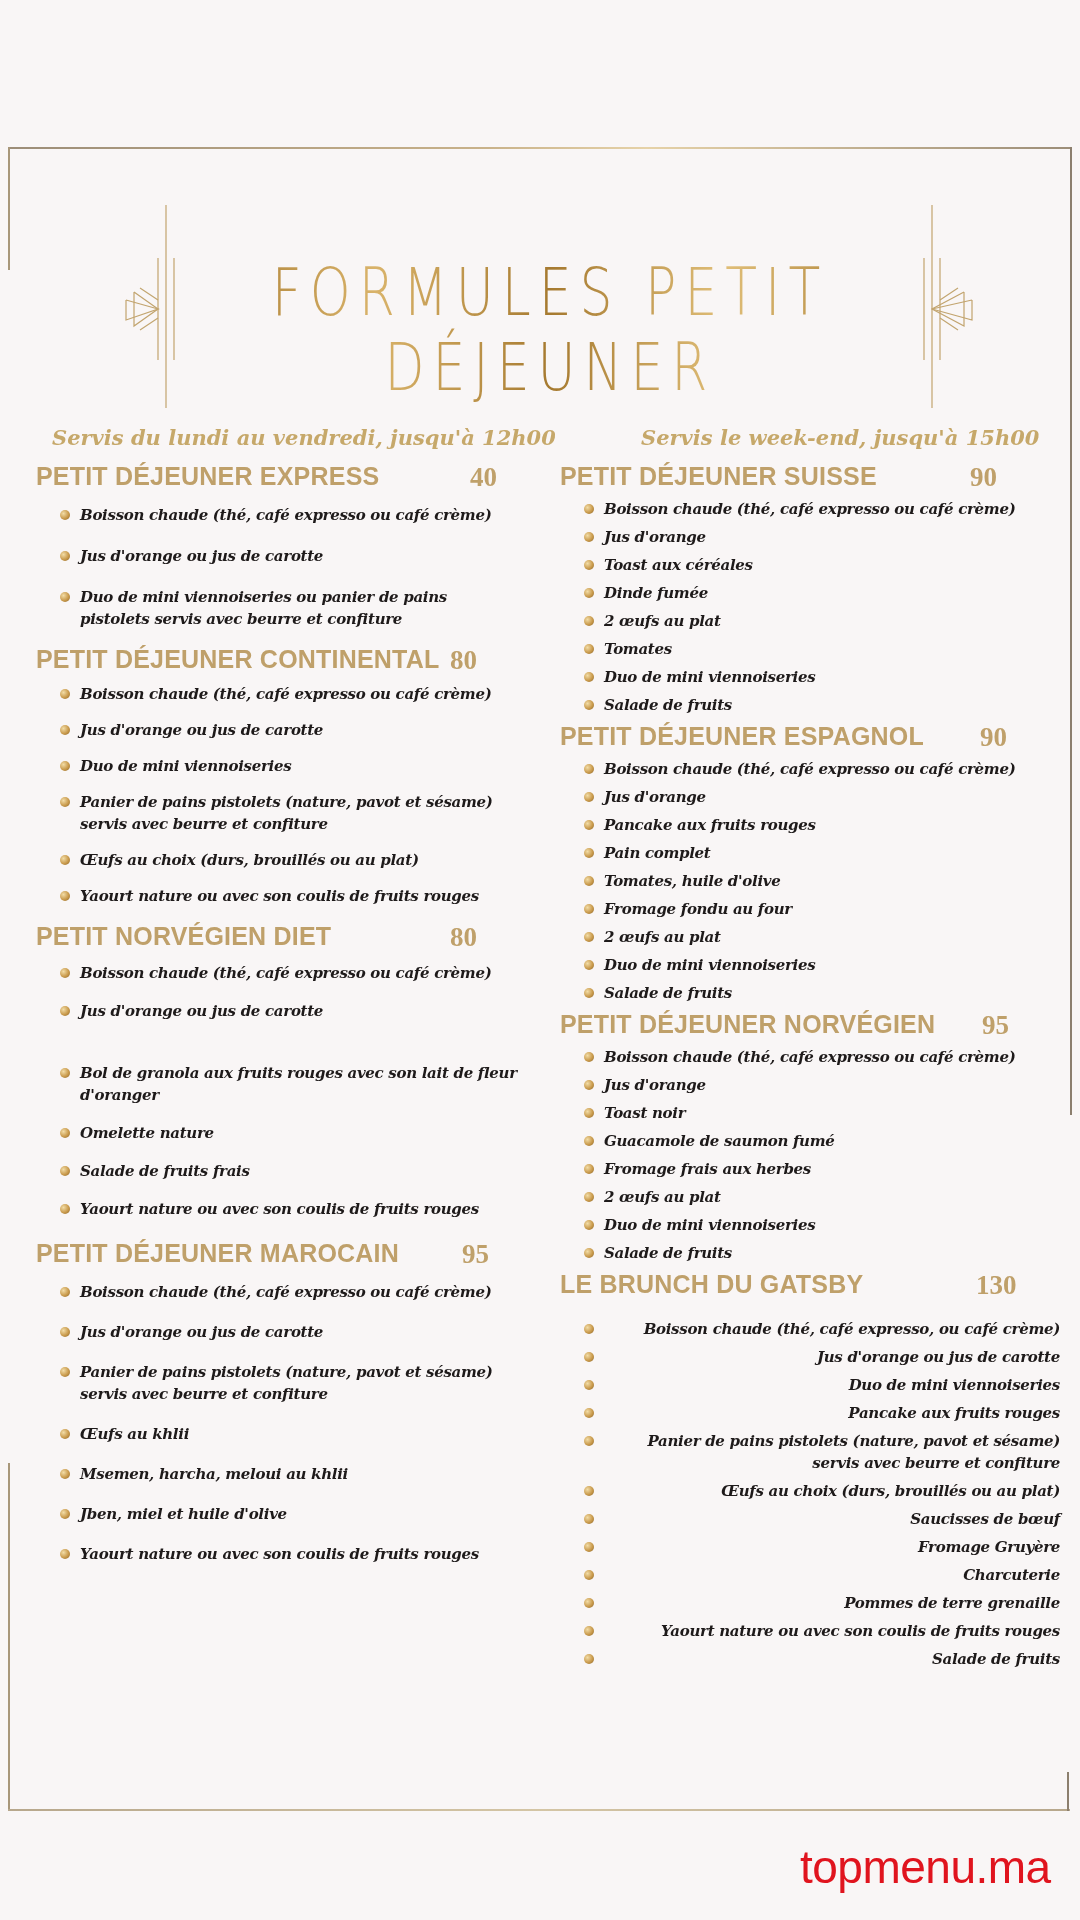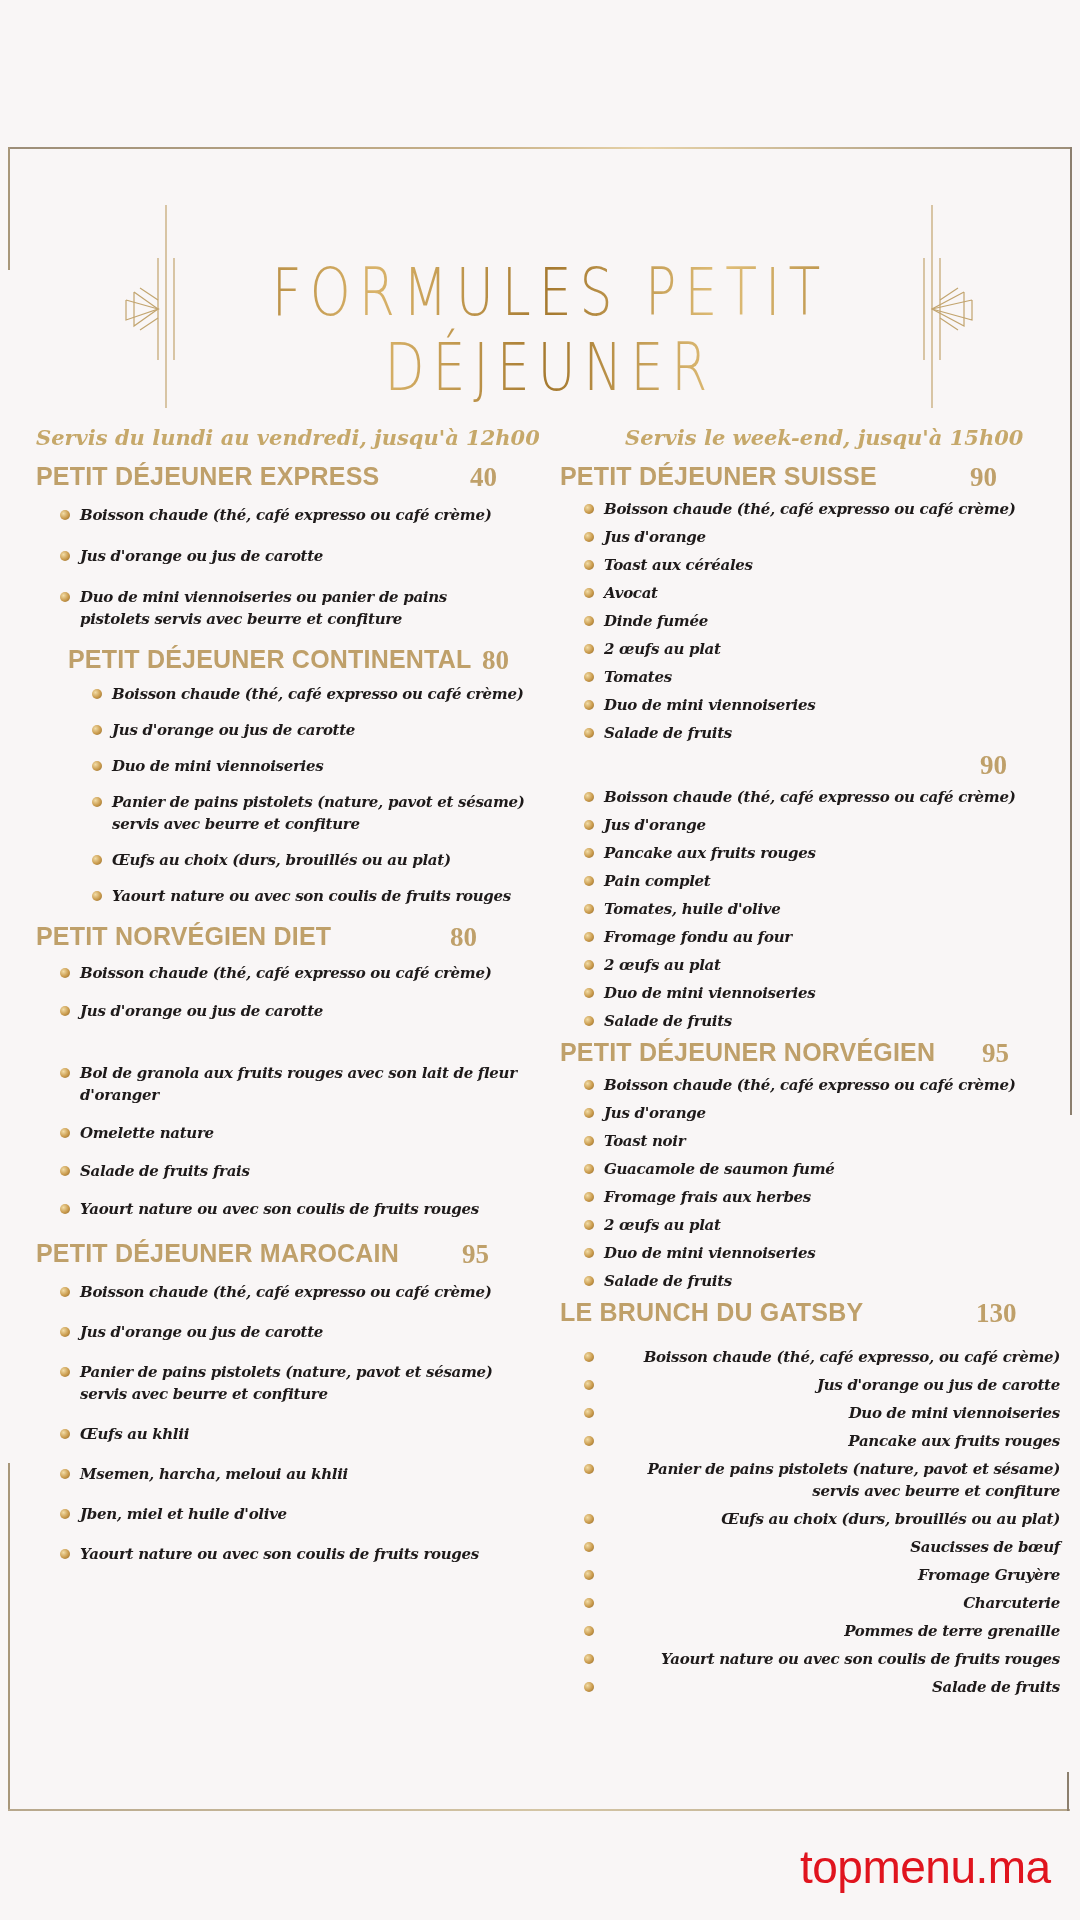--- a/index.html
+++ b/index.html
@@ -36,21 +36,21 @@
     -webkit-text-fill-color: transparent;
     transform: scaleY(1.25);
   }
 
   .col { position: absolute; top: 425px; }
   .col-left { left: 36px; width: 500px; }
   .col-right { left: 560px; width: 500px; }
 
   .serving {
     font-family: "DejaVu Serif", serif; font-style: italic; font-weight: bold;
-    font-size: 21px; color: #c6a86a; margin: 0 0 12px 0; white-space: nowrap;
+    font-size: 21px; color: #c6a86a; margin: 0 0 12px 16px; white-space: nowrap;
   }
   .col-right .serving { padding-left: 65px; }
 
   .section { position: relative; }
   .sec-head { display: flex; align-items: baseline; position: relative; height: 36px; }
   .sec-title {
     font-family: Liberation Sans, sans-serif; font-weight: bold;
     font-size: 25px; color: #bfa06a; white-space: nowrap; letter-spacing: 0.2px;
   }
   .sec-price {
@@ -120,21 +120,21 @@
       <span class="sec-title">PETIT DÉJEUNER EXPRESS</span>
       <span class="sec-price" style="left:434px;">40</span>
     </div>
     <ul class="items" style="margin-top:6px;">
       <li><span class="bullet"></span><span>Boisson chaude (thé, café expresso ou café crème)</span></li>
       <li><span class="bullet"></span><span>Jus d'orange ou jus de carotte</span></li>
       <li style="padding-right:40px;"><span class="bullet"></span><span>Duo de mini viennoiseries ou panier de pains pistolets servis avec beurre et confiture</span></li>
     </ul>
   </div>
 
-  <div class="section left-sec" style="margin-top:-4px;margin-left:32px;">
+  <div class="section left-sec" style="margin-top:-4px;">
     <div class="sec-head">
       <span class="sec-title">PETIT DÉJEUNER CONTINENTAL</span>
       <span class="sec-price" style="left:414px;">80</span>
     </div>
     <ul class="items" style="margin-top:2px;">
       <li style="margin-bottom:14px;"><span class="bullet"></span><span>Boisson chaude (thé, café expresso ou café crème)</span></li>
       <li style="margin-bottom:14px;"><span class="bullet"></span><span>Jus d'orange ou jus de carotte</span></li>
       <li style="margin-bottom:14px;"><span class="bullet"></span><span>Duo de mini viennoiseries</span></li>
       <li style="margin-bottom:14px;"><span class="bullet"></span><span>Panier de pains pistolets (nature, pavot et sésame) servis avec beurre et confiture</span></li>
       <li style="margin-bottom:14px;"><span class="bullet"></span><span>Œufs au choix (durs, brouillés ou au plat)</span></li>
@@ -179,31 +179,31 @@
 
   <div class="section right-sec" style="margin-top:8px;">
     <div class="sec-head">
       <span class="sec-title">PETIT DÉJEUNER SUISSE</span>
       <span class="sec-price" style="left:410px;">90</span>
     </div>
     <ul class="items">
       <li><span class="bullet"></span><span>Boisson chaude (thé, café expresso ou café crème)</span></li>
       <li><span class="bullet"></span><span>Jus d'orange</span></li>
       <li><span class="bullet"></span><span>Toast aux céréales</span></li>
-      <li><span class="bullet"></span><span>Avocat</span></li>
       <li><span class="bullet"></span><span>Dinde fumée</span></li>
       <li><span class="bullet"></span><span>2 œufs au plat</span></li>
       <li><span class="bullet"></span><span>Tomates</span></li>
       <li><span class="bullet"></span><span>Duo de mini viennoiseries</span></li>
       <li><span class="bullet"></span><span>Salade de fruits</span></li>
     </ul>
   </div>
 
   <div class="section right-sec" style="margin-top:6px;">
     <div class="sec-head">
+      <span class="sec-title">PETIT DÉJEUNER ESPAGNOL</span>
       <span class="sec-price" style="left:420px;">90</span>
     </div>
     <ul class="items">
       <li><span class="bullet"></span><span>Boisson chaude (thé, café expresso ou café crème)</span></li>
       <li><span class="bullet"></span><span>Jus d'orange</span></li>
       <li><span class="bullet"></span><span>Pancake aux fruits rouges</span></li>
       <li><span class="bullet"></span><span>Pain complet</span></li>
       <li><span class="bullet"></span><span>Tomates, huile d'olive</span></li>
       <li><span class="bullet"></span><span>Fromage fondu au four</span></li>
       <li><span class="bullet"></span><span>2 œufs au plat</span></li>

